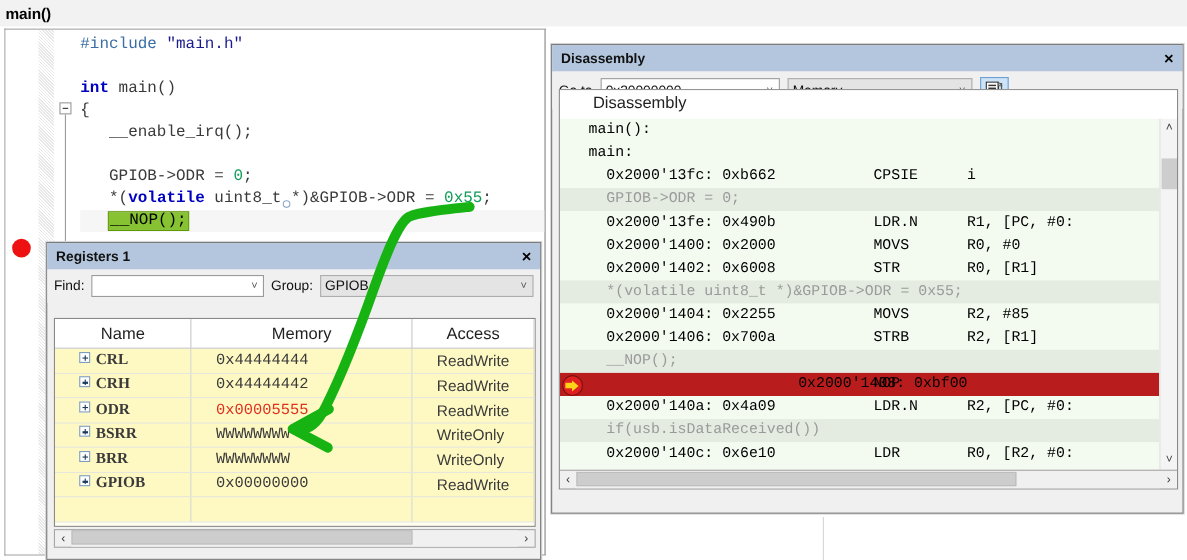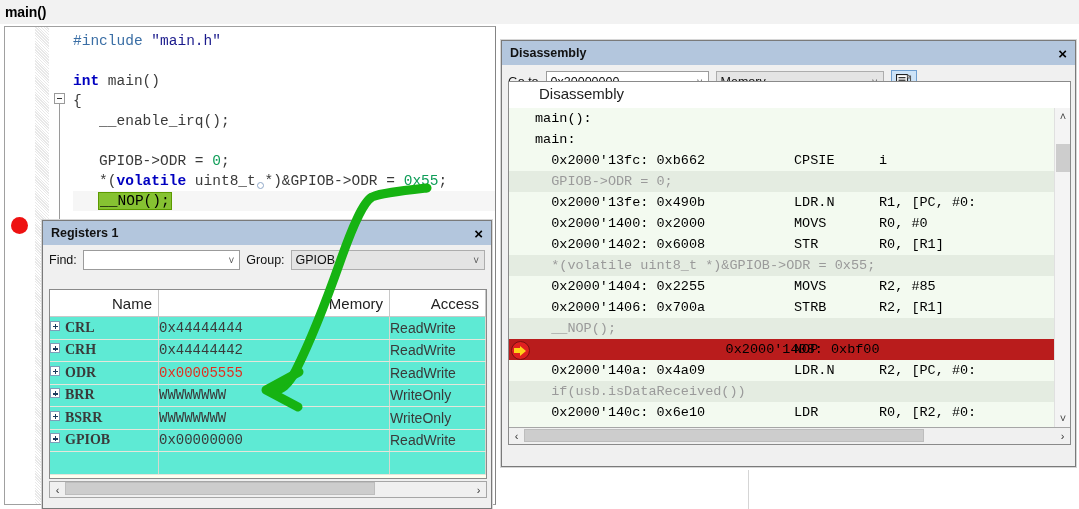--- a/index.html
+++ b/index.html
@@ -109,26 +109,26 @@
   #find-combo{width:158px;}
   #group-combo{width:195px;}
   #reg-table-wrap{
     position:absolute;left:6px;top:68px;width:438px;height:190px;
     border:1px solid #8a8a8a;background:#fffff0;box-sizing:border-box;
     overflow:hidden;
   }
   table.regs{border-collapse:collapse;width:100%;
     font-family:"Liberation Sans",sans-serif;}
   table.regs th{
-    background:#ffffff;text-align:right;font-weight:normal;font-size:15px;
+    background:#ffffff;text-align:center;font-weight:normal;font-size:15px;
     padding:1px 6px;border-right:1px solid #c8c8c8;border-bottom:1px solid #c8c8c8;
     color:#222;height:24px;
   }
   table.regs td{
-    background:#5eead4;font-size:14px;padding:0 0;height:21.5px;
+    background:#fef9c3;font-size:14px;padding:0 22px;height:21.5px;
     border-right:1px solid #d8d8cf;border-bottom:1px solid #e6e6da;
     color:#3a3a3a;white-space:nowrap;
   }
   td.name-cell{font-family:"Liberation Serif",serif;font-weight:bold;font-size:14.5px;color:#000;}
   td.val-cell{font-family:"Liberation Mono","DejaVu Sans Mono",monospace;font-size:13.5px;color:#6a6a55;}
   td.val-cell.changed{color:#e03020;}
   td.acc-cell{font-size:14px;color:#222;}
   .plusbox{
     display:inline-block;width:10px;height:10px;border:1px solid #7f9db9;
     background:#fff;position:relative;margin-right:5px;vertical-align:1px;
@@ -271,26 +271,26 @@
             <td class="name-cell col-name"><span class="plusbox"></span><span>CRH</span></td>
             <td class="val-cell col-val">0x44444442</td>
             <td class="acc-cell">ReadWrite</td>
           </tr>
           <tr>
             <td class="name-cell col-name"><span class="plusbox"></span><span>ODR</span></td>
             <td class="val-cell col-val changed">0x00005555</td>
             <td class="acc-cell">ReadWrite</td>
           </tr>
           <tr>
-            <td class="name-cell col-name"><span class="plusbox"></span><span>BRR</span></td>
+            <td class="name-cell col-name"><span class="plusbox"></span><span>BSRR</span></td>
             <td class="val-cell col-val">WWWWWWWW</td>
             <td class="acc-cell">WriteOnly</td>
           </tr>
           <tr>
-            <td class="name-cell col-name"><span class="plusbox"></span><span>BSRR</span></td>
+            <td class="name-cell col-name"><span class="plusbox"></span><span>BRR</span></td>
             <td class="val-cell col-val">WWWWWWWW</td>
             <td class="acc-cell">WriteOnly</td>
           </tr>
           <tr>
             <td class="name-cell col-name"><span class="plusbox"></span><span>GPIOB</span></td>
             <td class="val-cell col-val">0x00000000</td>
             <td class="acc-cell">ReadWrite</td>
           </tr>
           <tr>
             <td class="name-cell col-name">&nbsp;</td>

